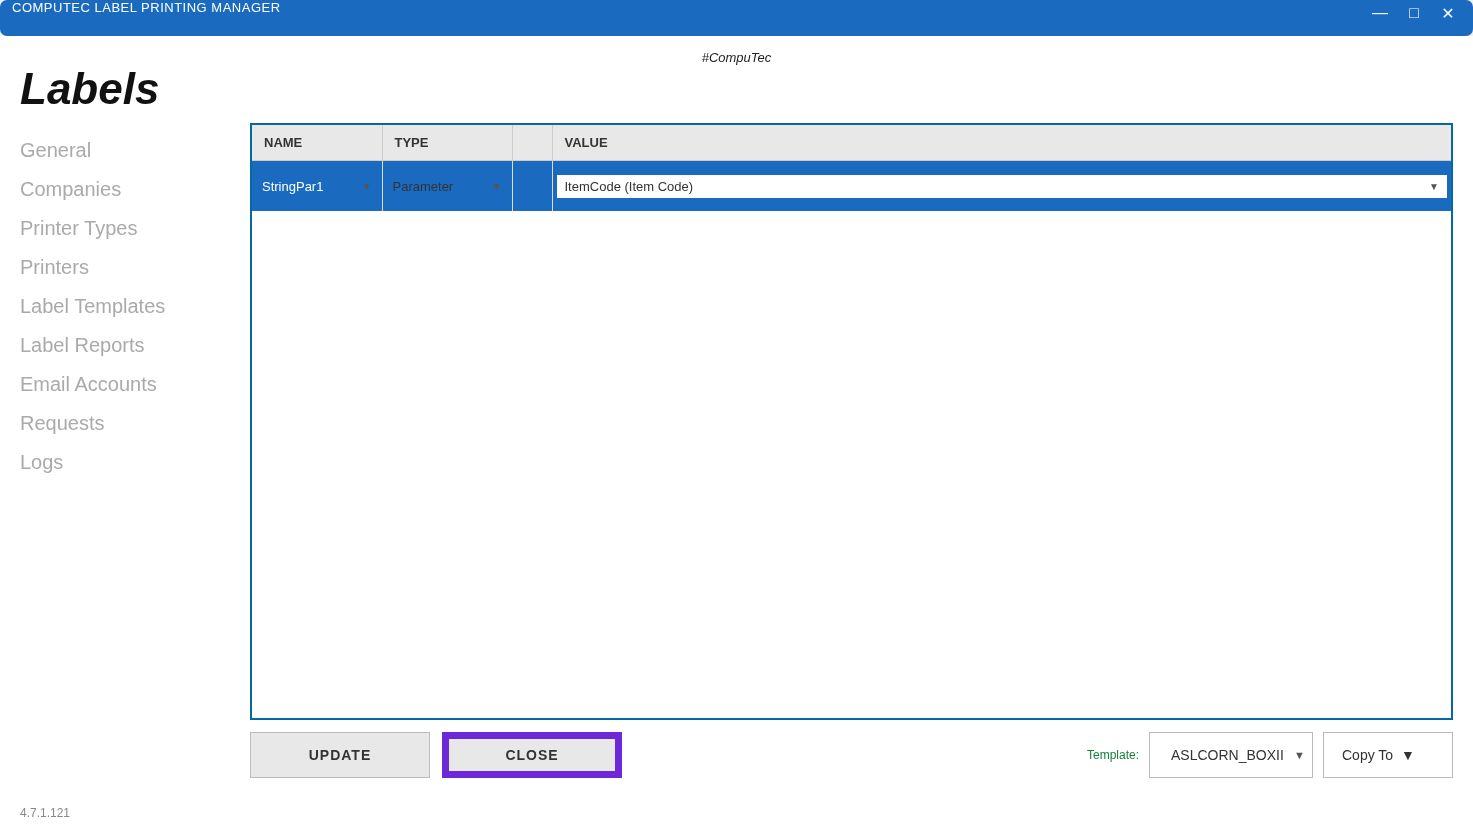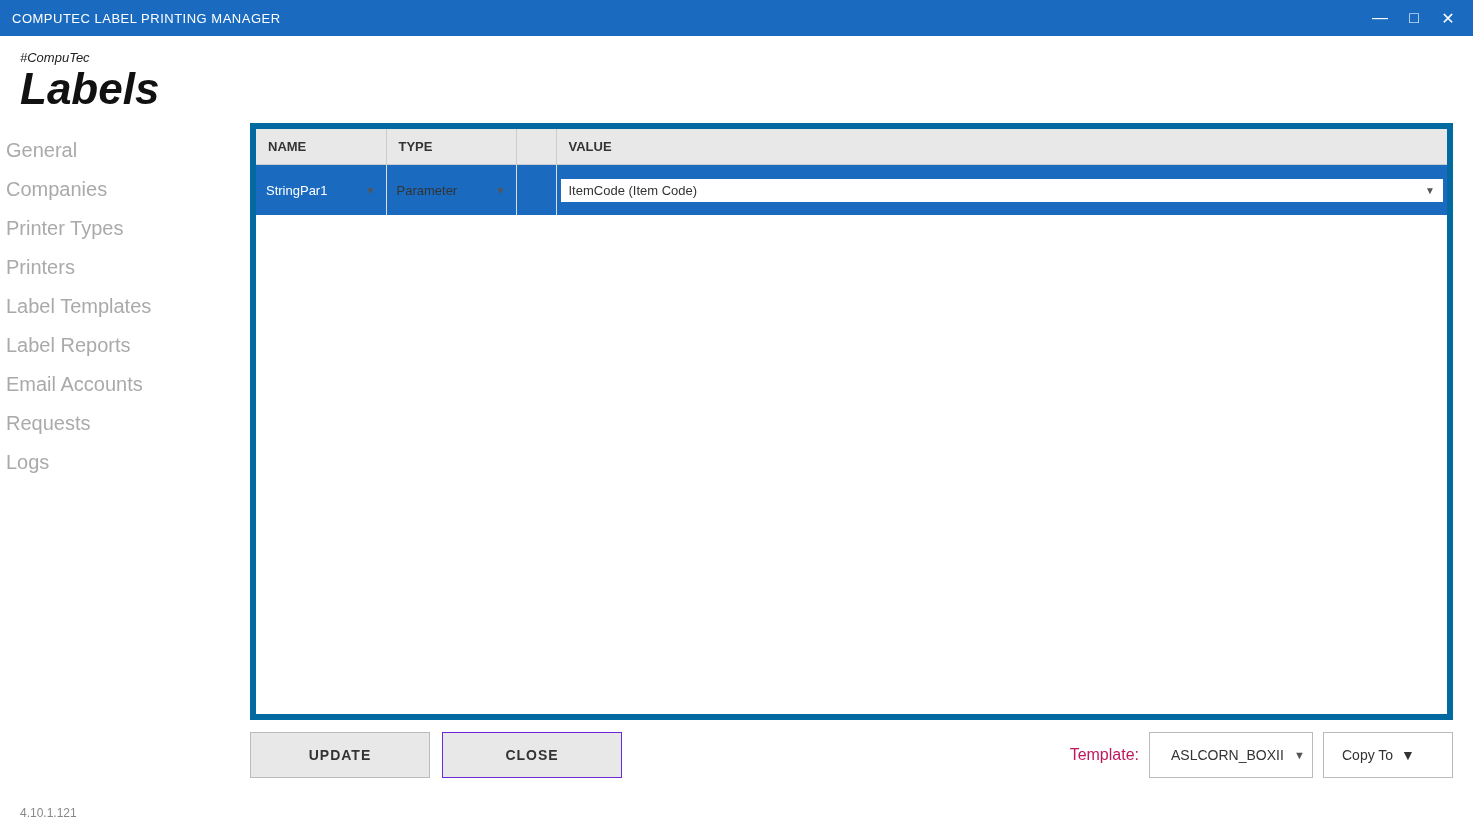--- a/index.html
+++ b/index.html
@@ -11,25 +11,26 @@
       overflow: hidden;
       display: flex;
       flex-direction: column;
     }
 
     
     .title-bar {
       background: #1a6bbf;
       color: white;
       display: flex;
-      align-items: center;
+      align-items: flex-start;
       justify-content: space-between;
       padding: 0 12px;
       height: 36px;
       flex-shrink: 0;
+      border-radius: 7px;
     }
     .title-bar-title {
       font-size: 13px;
       font-weight: 500;
       letter-spacing: 0.5px;
     }
     .title-bar-controls {
       display: flex;
       gap: 8px;
     }
@@ -57,41 +58,42 @@
 
     
     .logo-area {
       padding: 14px 20px 10px 20px;
       flex-shrink: 0;
     }
     .logo-hashtag {
       font-size: 13px;
       color: #222;
       font-style: italic;
+      text-align: center;
     }
     .logo-main {
       font-size: 44px;
       font-weight: 900;
       color: #111;
       font-style: italic;
       line-height: 1.1;
     }
 
     
     .content-row {
       display: flex;
       flex: 1;
       overflow: hidden;
     }
 
     
     .sidebar {
       width: 250px;
       flex-shrink: 0;
-      padding: 10px 6px;
+      padding: 10px 20px;
       display: flex;
       flex-direction: column;
       gap: 4px;
       background: white;
     }
     .sidebar-item {
       font-size: 20px;
       color: #aaa;
       padding: 6px 0;
       cursor: pointer;
@@ -102,21 +104,21 @@
     .main-panel {
       flex: 1;
       display: flex;
       flex-direction: column;
       padding: 0 20px 20px 0;
     }
 
     
     .table-container {
       flex: 1;
-      border: 6px solid #0369a1;
+      border: 2px solid #0369a1;
       overflow: hidden;
       display: flex;
       flex-direction: column;
     }
 
     .data-table {
       width: 100%;
       border-collapse: collapse;
       table-layout: fixed;
     }
@@ -243,37 +245,37 @@
       font-weight: 700;
       letter-spacing: 1px;
       cursor: pointer;
       color: #333;
     }
 
     .btn-close {
       width: 180px;
       height: 46px;
       background: #e8e8e8;
-      border: 1px solid #6d28d9;
+      border: 7px solid #6d28d9;
       font-size: 14px;
       font-weight: 700;
       letter-spacing: 1px;
       cursor: pointer;
       color: #333;
     }
 
     .template-section {
       display: flex;
       align-items: center;
       gap: 10px;
       margin-left: auto;
     }
     .template-label {
-      font-size: 16px;
-      color: #be185d;
+      font-size: 12px;
+      color: #15803d;
     }
     .template-select-wrapper {
       position: relative;
       display: flex;
       align-items: center;
     }
     .template-select {
       appearance: none;
       -webkit-appearance: none;
       border: 1px solid #bbb;
@@ -430,16 +432,16 @@
             <span>Copy To</span>
             <span>▼</span>
           </button>
         </div>
       </div>
 
     </div>
   </div>
 
   <div class="version-bar">
-    <span>4.10.1.121</span>
+    <span>4.7.1.121</span>
   </div>
 
 </div>
 
 </body></html>

